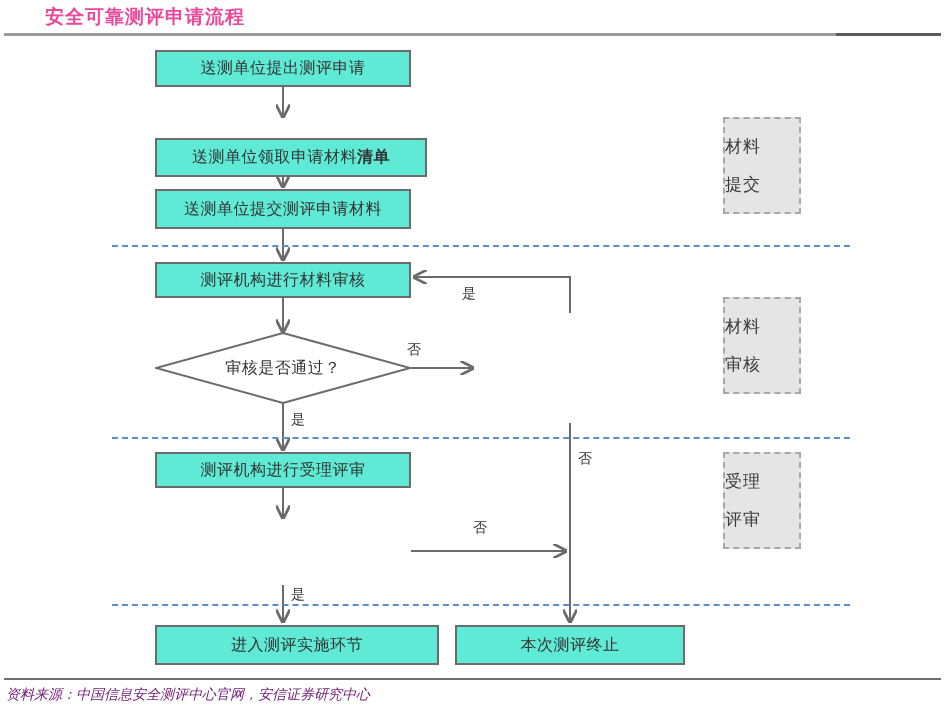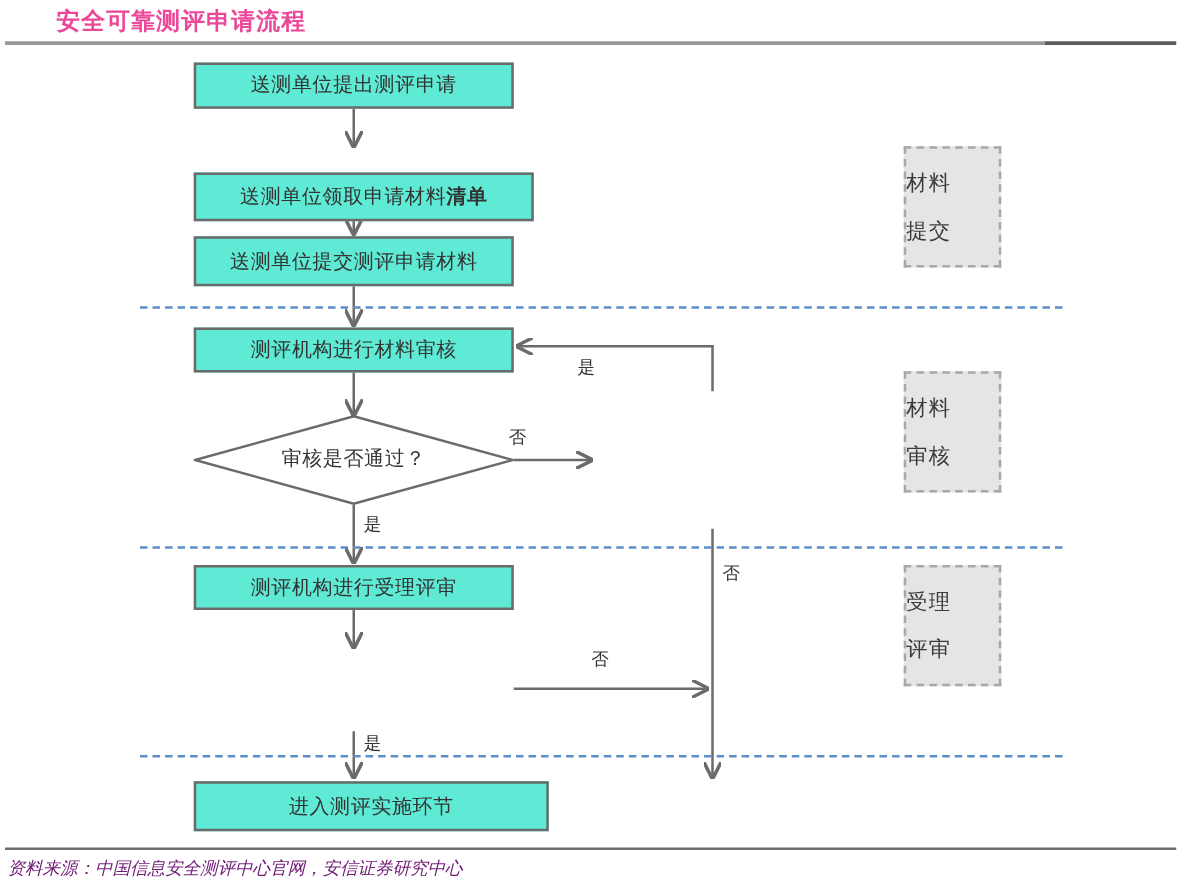--- a/index.html
+++ b/index.html
@@ -202,20 +202,21 @@
   </div>
 
   <div class="node-box" style="left:155px; top:189px; width:256px; height:40px;">送测单位提交测评申请材料</div>
 
   <div class="node-box" style="left:155px; top:262px; width:256px; height:36px;">测评机构进行材料审核</div>
 
   <div class="node-box" style="left:155px; top:452px; width:256px; height:36px;">测评机构进行受理评审</div>
 
   <div class="node-box" style="left:155px; top:625px; width:284px; height:40px;">进入测评实施环节</div>
 
+  <div class="node-box" style="left:455px; top:625px; width:230px; height:40px;">本次测评终止</div>
 
   <div class="diamond" style="left:155px; top:332px; width:256px; height:72px;">
     <svg width="256" height="72" viewBox="0 0 256 72">
       <polygon points="128,1 255,36 128,71 1,36" fill="#ffffff" stroke="#6b6b6b" stroke-width="2"></polygon>
     </svg>
     <div class="dlabel">审核是否通过？</div>
   </div>
 
 
 

